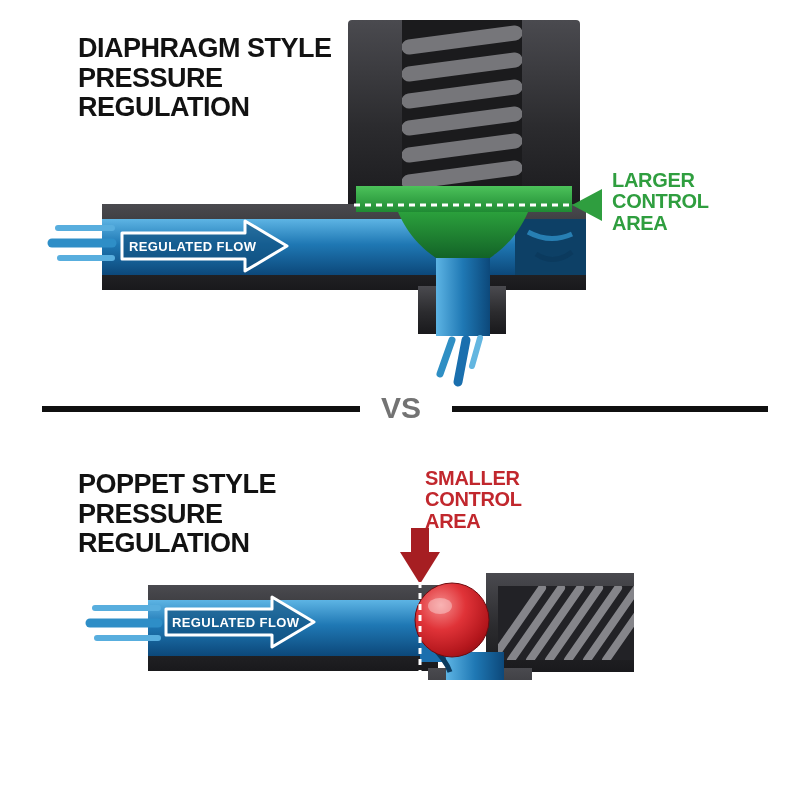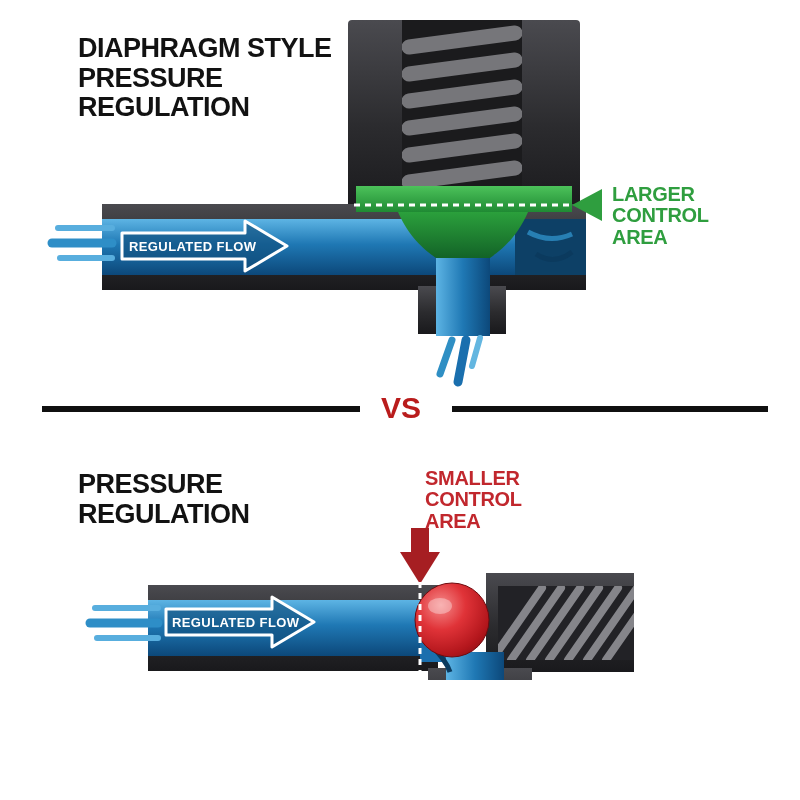--- a/index.html
+++ b/index.html
@@ -8,25 +8,25 @@
     font-family:"Liberation Sans",sans-serif;overflow:hidden;
   }
   .h-title{
     position:absolute;font-weight:800;font-size:27px;line-height:1.1;
     color:#121212;letter-spacing:-0.5px;
   }
   .control-label{
     position:absolute;font-weight:800;font-size:20px;line-height:1.07;
     letter-spacing:-0.3px;
   }
-  .green-text{color:#2f9e3f;margin-top:14px;}
+  .green-text{color:#2f9e3f;}
   .red-text{color:#c1272d;margin-left:37px;}
   .vs-line{position:absolute;height:6px;background:#101010;}
   .vs-text{
-    position:absolute;font-weight:800;font-size:30px;color:#b91c1c;
+    position:absolute;font-weight:800;font-size:30px;color:#737373;
     letter-spacing:0px;
   }
   svg{position:absolute;left:0;}
   .diagram-top{top:0;}
   .diagram-bottom{top:430px;}
   text.flow{
     font-family:"Liberation Sans",sans-serif;font-weight:700;font-size:13px;
     fill:#ffffff;letter-spacing:0.4px;
   }
 </style>
@@ -124,20 +124,21 @@
     <div>LARGER</div>
     <div>CONTROL</div>
     <div>AREA</div>
   </div>
 
   <div class="vs-line" style="left:42px;top:406px;width:318px;"></div>
   <div class="vs-text" style="left:381px;top:391px;">VS</div>
   <div class="vs-line" style="left:452px;top:406px;width:316px;"></div>
 
   <div class="h-title" style="left:78px;top:470px;">
+    <div>POPPET STYLE</div>
     <div>PRESSURE</div>
     <div>REGULATION</div>
   </div>
 
   <div class="control-label red-text" style="left:388px;top:468px;">
     <div>SMALLER</div>
     <div>CONTROL</div>
     <div>AREA</div>
   </div>
 

